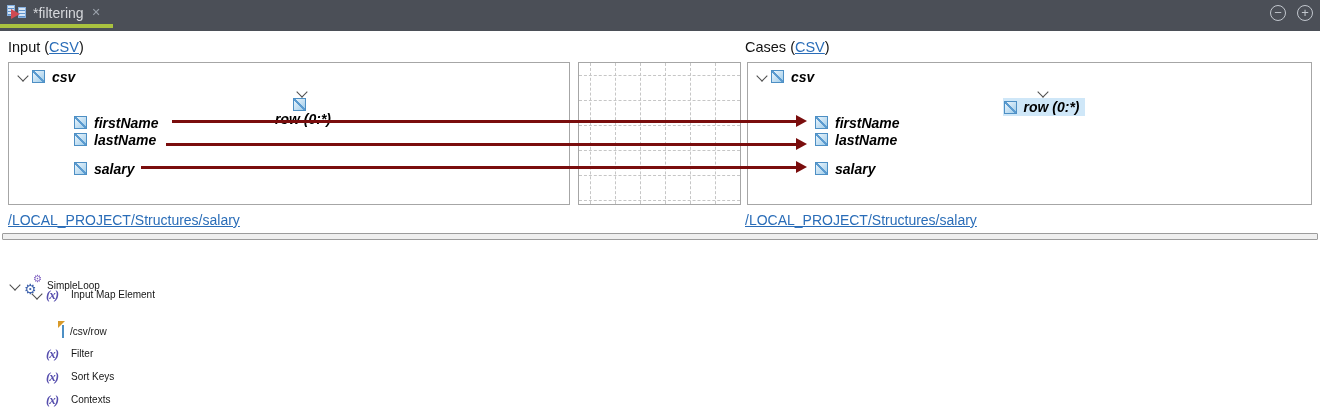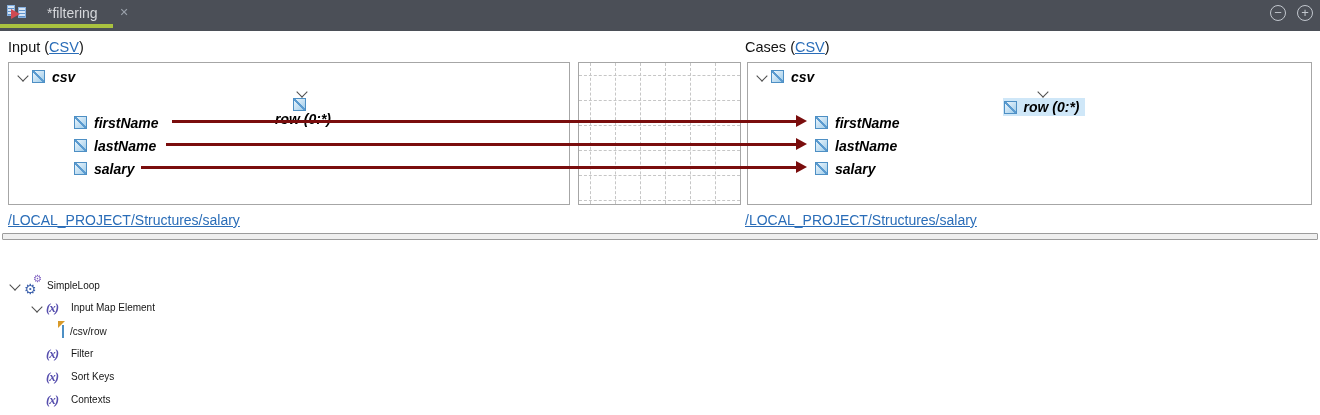--- a/index.html
+++ b/index.html
@@ -2,21 +2,21 @@
 <html><head>
 <meta charset="utf-8">
 <style>
   * { box-sizing: border-box; margin: 0; padding: 0; }
   html,body { width:1320px; height:415px; }
   body { font-family:"Liberation Sans", sans-serif; background:#fff; overflow:hidden; }
   #app { position:relative; width:1320px; height:415px; background:#fff; }
 
   
   .tabbar { position:absolute; left:0; top:0; width:1320px; height:31px; background:#4b4f57; }
-  .etab { position:absolute; left:0; top:0; width:113px; height:25px; display:flex; align-items:center; gap:21px; padding-left:7px; cursor:default; }
+  .etab { position:absolute; left:0; top:0; width:113px; height:25px; display:flex; align-items:center; gap:7px; padding-left:7px; cursor:default; }
   .etab-title { color:#d6d8dc; font-size:14px; white-space:nowrap; }
   .etab-close { color:#9aa1ab; font-size:11px; margin-left:1px; }
   .etab-underline { position:absolute; left:0; top:24px; width:113px; height:4px; background:#a9c23f; }
   .map-icon { position:relative; width:19px; height:15px; flex:0 0 auto; }
   .mi-doc { position:absolute; width:8px; height:11px; border:1px solid #86b0e0; background:repeating-linear-gradient(to bottom,#d7e6f6 0 2px,#5f93cc 2px 3px); }
   .mi-left { left:0; top:0; }
   .mi-right { right:0; top:2px; }
   .mi-arrow { position:absolute; left:4px; top:4px; width:0; height:0; border-left:9px solid #cf4a52; border-top:5px solid transparent; border-bottom:5px solid transparent; }
   .winbtns { position:absolute; right:7px; top:5px; display:flex; gap:11px; }
   .win-btn { width:16px; height:16px; border:1px solid #c2c7ce; border-radius:50%; color:#c2c7ce; font-size:13px; line-height:13px; text-align:center; cursor:pointer; }
@@ -28,21 +28,21 @@
   
   .panel { position:absolute; top:62px; height:143px; background:#fff; border:1px solid #a6a6a6; }
   .panel.input  { left:8px;   width:562px; }
   .panel.output { left:747px; width:565px; }
   .gridcanvas { position:absolute; top:62px; left:578px; width:163px; height:143px; background:#fff; border:1px solid #a6a6a6; overflow:hidden; }
   .gl { position:absolute; }
   .glh { left:0; right:0; height:0; border-top:1px dashed #c6c6c6; }
   .glv { top:0; bottom:0; width:0; border-left:1px dashed #c6c6c6; }
 
   .prow { position:absolute; left:1px; right:1px; height:23px; display:flex; align-items:center; cursor:default; }
-  .pr0 { top:2px; } .pr1 { top:25px; } .pr2 { top:48px; } .pr3 { top:71px; } .pr4 { top:94px;align-items:center; }
+  .pr0 { top:2px; } .pr1 { top:25px; } .pr2 { top:48px; } .pr3 { top:65px; } .pr4 { top:94px;align-items:center; }
   .ind0 { padding-left:6px; }
   .ind1 { padding-left:28px;flex-direction:column; }
   .ind2 { padding-left:64px; }
   .ind2o { padding-left:66px; }
   .tlabel { font-size:14px; font-weight:bold; font-style:italic; color:#000; white-space:nowrap; }
   .chev { width:16px; height:10px; position:relative; flex:0 0 auto; cursor:pointer; }
   .chev::after { content:""; position:absolute; left:3px; top:0; width:7px; height:7px; border-right:1.6px solid #4d4d4d; border-bottom:1.6px solid #4d4d4d; transform:rotate(45deg); }
   .el-icon { position:relative; width:13px; height:13px; flex:0 0 auto; border:1px solid #4d8fc4; background:linear-gradient(135deg,#ecf6fc 0%,#c3dff2 55%,#9ccbe8 100%); margin-right:7px; }
   .el-icon::after { content:""; position:absolute; inset:0; background:linear-gradient(45deg,transparent 43%,#5b9bd0 43% 57%,transparent 57%); }
   .selwrap { display:flex; align-items:center; background:#cfe7f8; padding:1px 5px 1px 1px; }
@@ -176,21 +176,21 @@
   <div class="struct-link" style="left:745px">/LOCAL_PROJECT/Structures/salary</div>
 
   <div class="sash"></div>
 
 
   <div class="brow" style="top:274px; left:8px">
     <span class="chev"></span>
     <span class="gears-icon"></span>
     <span>SimpleLoop</span>
   </div>
-  <div class="brow" style="top:296px; left:30px">
+  <div class="brow" style="top:283px; left:30px">
     <span class="chev"></span>
     <span class="fx-icon"></span>
     <span>Input Map Element</span>
   </div>
   <div class="brow" style="top:320px; left:62px">
     <span class="elwrap">
       <span class="corner-arrow"></span>
       <span class="el-icon"></span>
     </span>
     <span>/csv/row</span>

